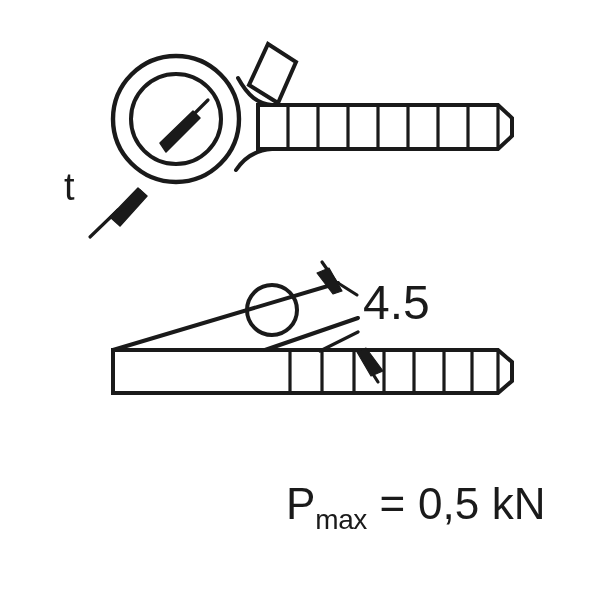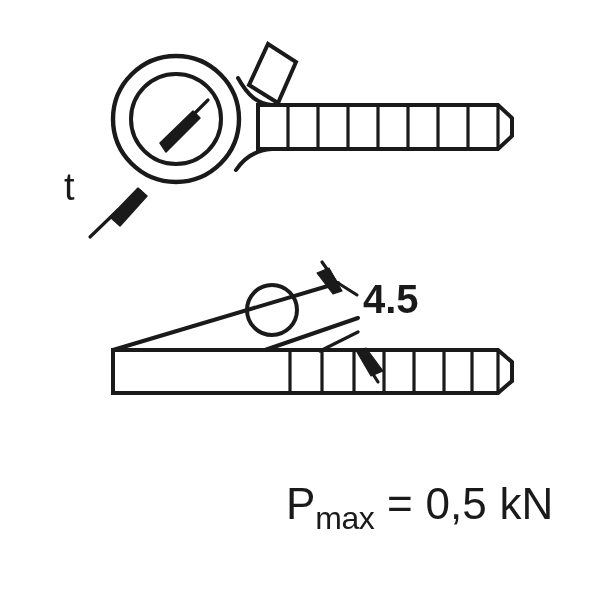--- a/index.html
+++ b/index.html
@@ -33,31 +33,31 @@
   #t-symbol {
     left: 64px;
     top: 168px;
     font-size: 38px;
     font-weight: 400;
     letter-spacing: 0px;
   }
   #dim-45 {
     left: 363px;
     top: 279px;
-    font-size: 40px;
-    font-weight: 700;
+    font-size: 48px;
+    font-weight: 400;
   }
   #load-rating {
     left: 286px;
     top: 482px;
     font-size: 44px;
     font-weight: 400;
   }
   #load-rating .sub {
-    font-size: 32px;
+    font-size: 28px;
     vertical-align: sub;
     letter-spacing: -0.5px;
   }
   .eq-part { letter-spacing: 0.5px; }
 </style>
 </head>
 <body>
 
 <div id="root">
 

